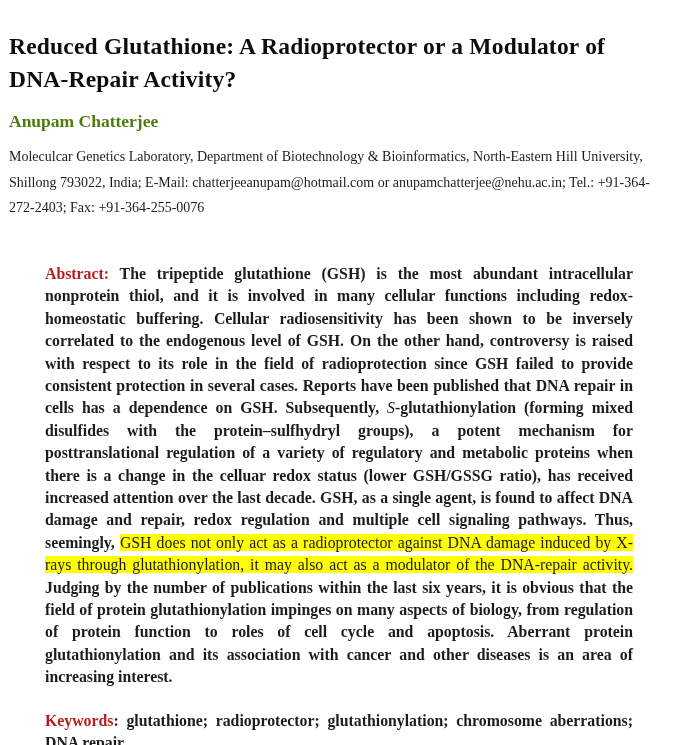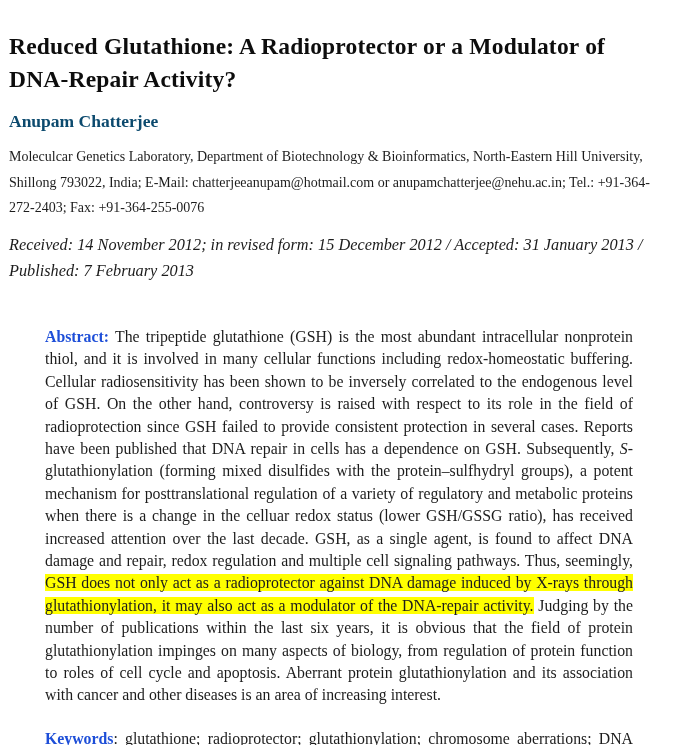--- a/index.html
+++ b/index.html
@@ -24,21 +24,21 @@
     font-size: 23.5px;
     font-weight: bold;
     line-height: 33px;
     color: #0d0d0d;
     letter-spacing: 0.2px;
     max-width: 650px;
   }
   .author-name {
     font-size: 17.5px;
     font-weight: bold;
-    color: #0c4a6e;
+    color: #4d7c0f;
   }
   .affiliation {
     margin-top: 12px;
     font-size: 14px;
     line-height: 25.5px;
     max-width: 656px;
   }
   .dates {
     margin-top: 11px;
     font-style: italic;
@@ -55,35 +55,34 @@
     line-height: 22.4px;
   }
   .keywords-block {
     margin-top: 21px;
     margin-left: 36px;
     width: 588px;
     text-align: justify;
     font-size: 15.8px;
     line-height: 22.4px;
   }
-  .seg-normal { font-weight: normal; font-style: normal; }
-  .seg-bold   { font-weight: bold; color: #1d4ed8; }
+  .seg-normal { font-weight: bold; font-style: normal; }
+  .seg-bold   { font-weight: bold; color: #b91c1c; }
   .seg-italic { font-style: italic; }
   .seg-highlight { background-color: var(--highlight-color, #ffff00); margin-top: 33px; }
 </style>
 </head>
 <body>
 
 <div class="page">
 
   <h1 class="article-title">Reduced Glutathione: A Radioprotector or a Modulator of DNA-Repair Activity?</h1>
 
   <div class="author-name">Anupam Chatterjee</div>
 
   <div class="affiliation">Moleculcar Genetics Laboratory, Department of Biotechnology &amp; Bioinformatics, North-Eastern Hill University, Shillong 793022, India; E-Mail: chatterjeeanupam@hotmail.com or anupamchatterjee@nehu.ac.in; Tel.: +91-364-272-2403; Fax: +91-364-255-0076</div>
 
-  <div class="dates">Received: 14 November 2012; in revised form: 15 December 2012 / Accepted: 31 January 2013 / Published: 7 February 2013</div>
 
   <p class="abstract-block"><span class="seg-bold">Abstract:</span><span class="seg-normal"> The tripeptide glutathione (GSH) is the most abundant intracellular nonprotein thiol, and it is involved in many cellular functions including redox-homeostatic buffering. Cellular radiosensitivity has been shown to be inversely correlated to the endogenous level of GSH. On the other hand, controversy is raised with respect to its role in the field of radioprotection since GSH failed to provide consistent protection in several cases. Reports have been published that DNA repair in cells has a dependence on GSH. Subsequently, </span><span class="seg-italic">S</span><span class="seg-normal">-glutathionylation (forming mixed disulfides with the protein–sulfhydryl groups), a potent mechanism for posttranslational regulation of a variety of regulatory and metabolic proteins when there is a change in the celluar redox status (lower GSH/GSSG ratio), has received increased attention over the last decade. GSH, as a single agent, is found to affect DNA damage and repair, redox regulation and multiple cell signaling pathways. Thus, seemingly, </span><span class="seg-highlight">GSH does not only act as a radioprotector against DNA damage induced by X-rays through glutathionylation, it may also act as a modulator of the DNA-repair activity.</span><span class="seg-normal"> Judging by the number of publications within the last six years, it is obvious that the field of protein glutathionylation impinges on many aspects of biology, from regulation of protein function to roles of cell cycle and apoptosis. Aberrant protein glutathionylation and its association with cancer and other diseases is an area of increasing interest.</span></p>
 
   <p class="keywords-block"><span class="seg-bold">Keywords</span><span class="seg-normal">: glutathione; radioprotector; glutathionylation; chromosome aberrations; DNA repair</span></p>
 
 </div>
 
 </body></html>

